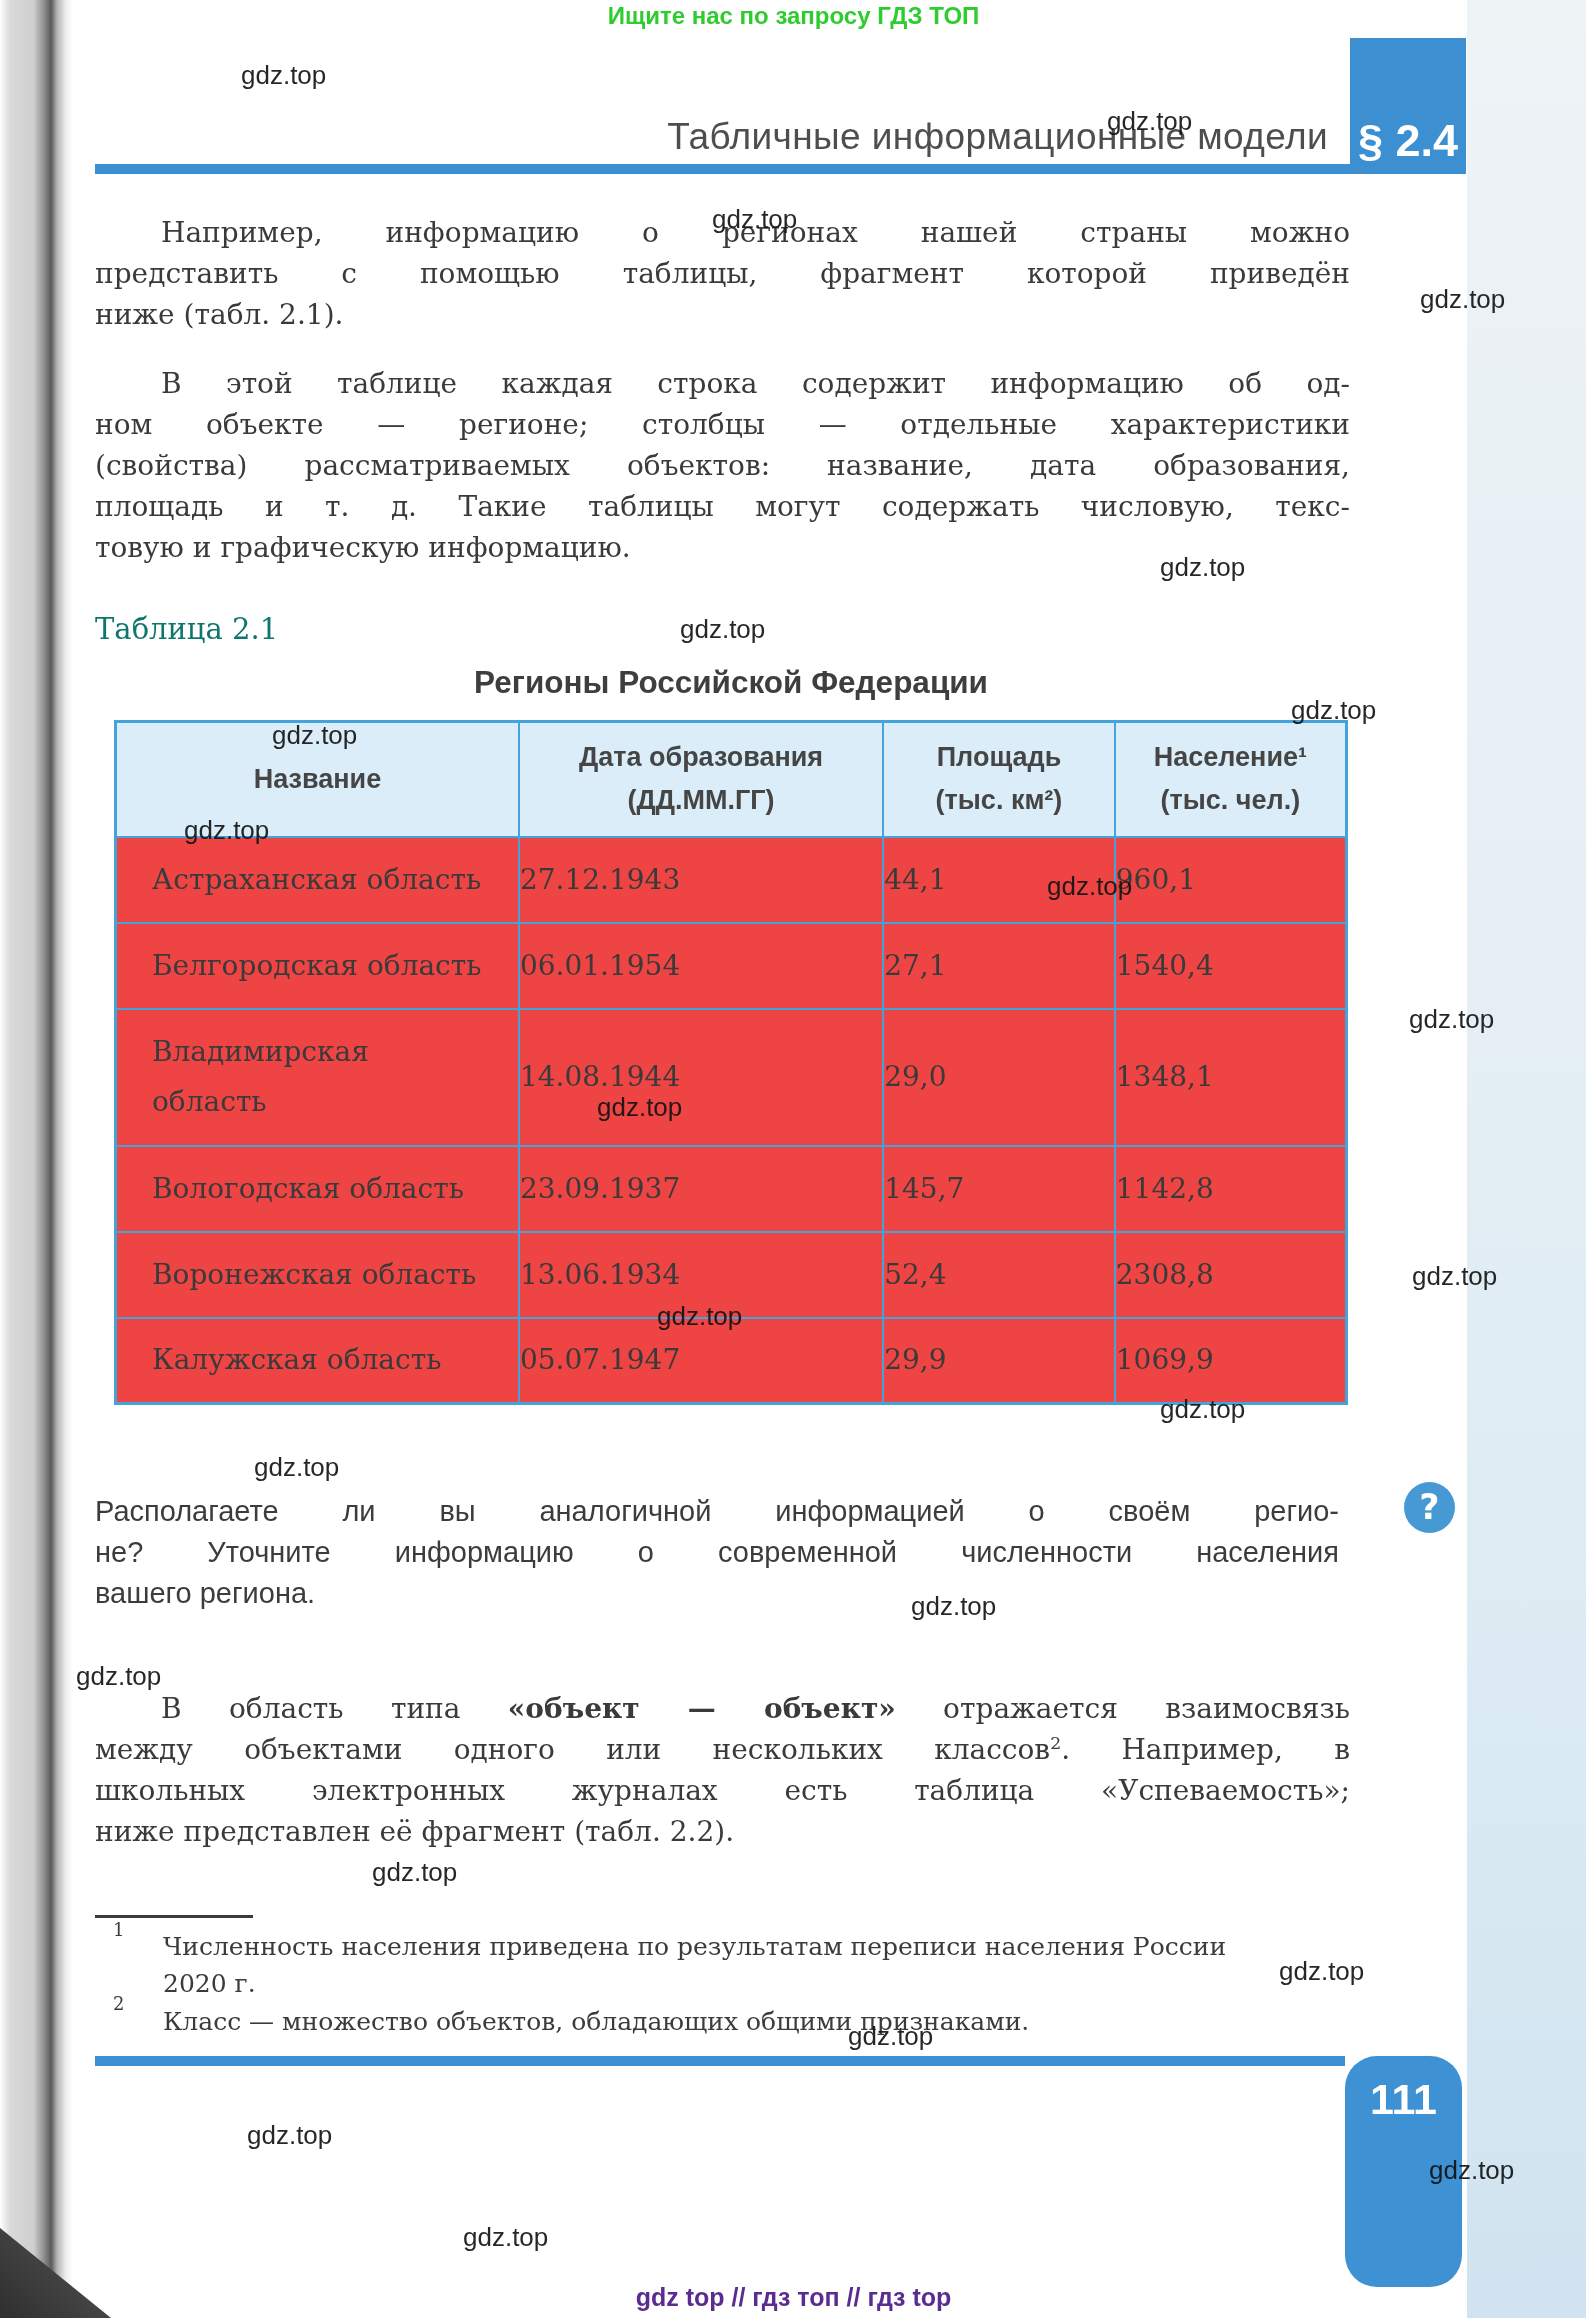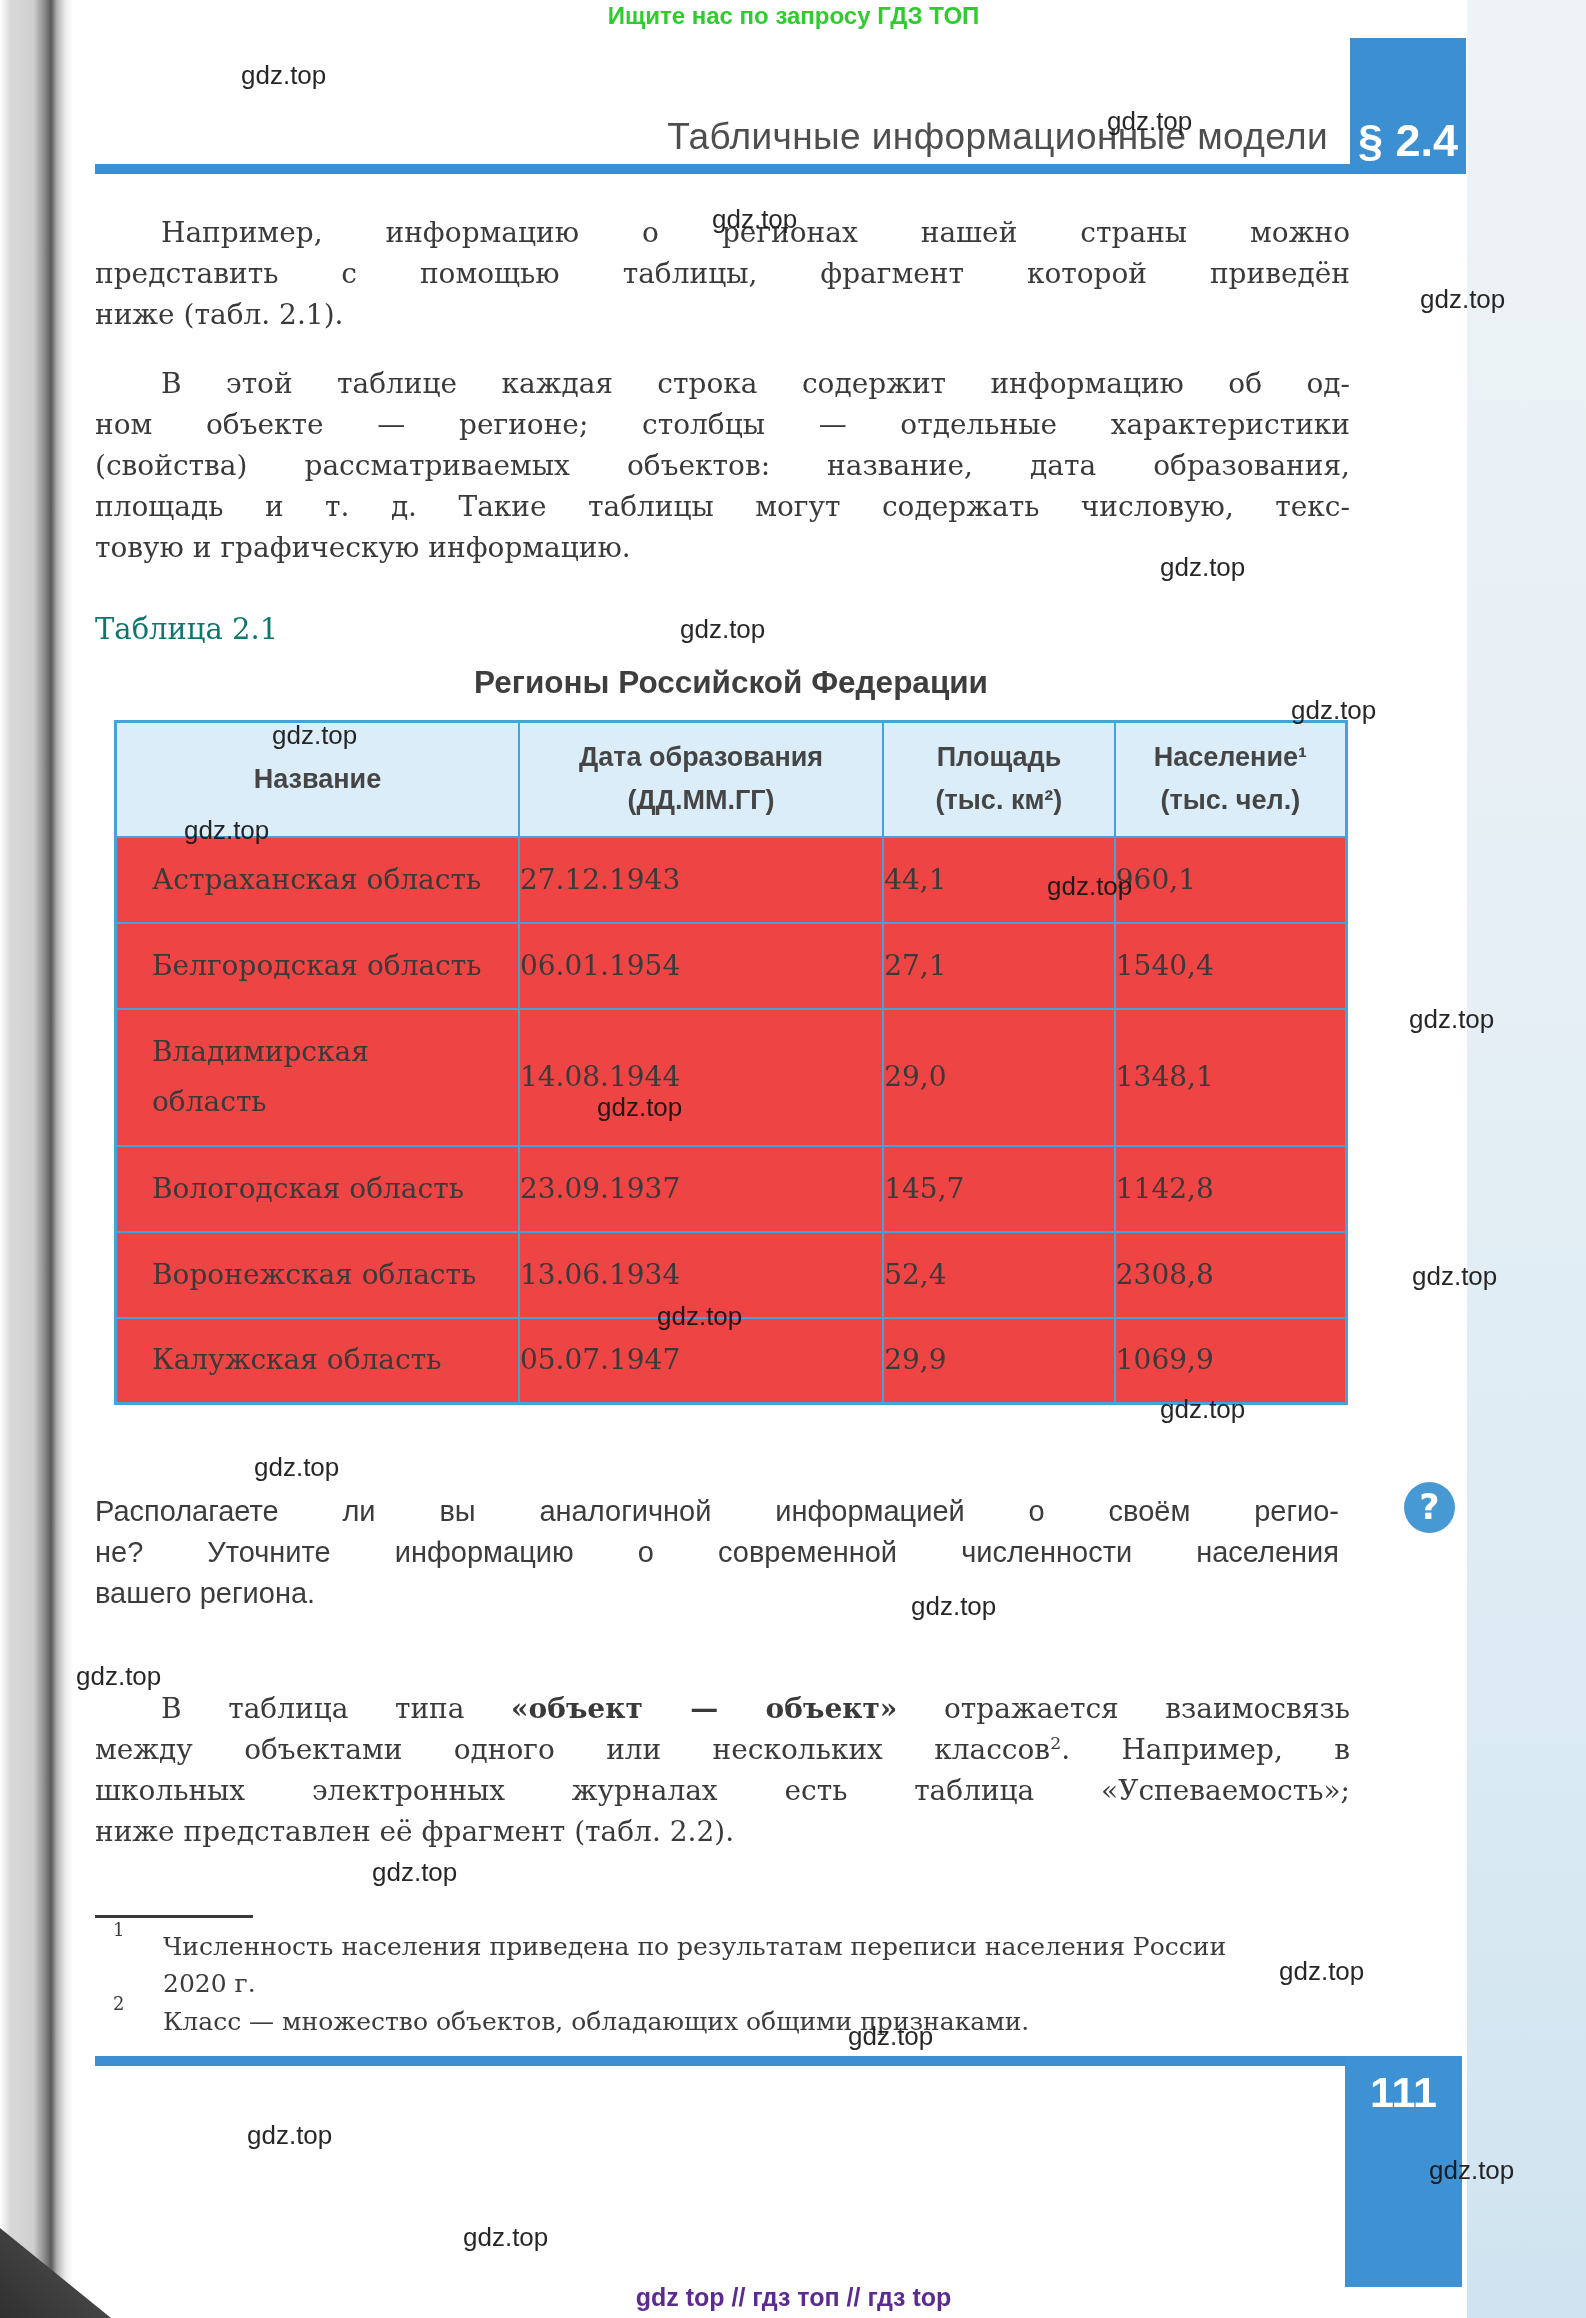--- a/index.html
+++ b/index.html
@@ -79,21 +79,21 @@
 
   
   .fn-divider{position:absolute;left:95px;top:1915px;width:158px;height:3.3px;background:#3a3a3a;z-index:5;}
   .footnotes{position:absolute;left:95px;top:1928px;width:1211px;z-index:5;}
   .footnote{position:relative;padding-left:68px;font-size:25px;line-height:37px;color:#3b3b3b;white-space:pre-line;margin-bottom:0.8px;}
   .footnote sup{position:absolute;left:18px;top:1.7px;font-size:18px;}
 
   
   .bottom-rule{position:absolute;left:95px;top:2056px;width:1250px;height:10px;background:var(--accent);z-index:5;}
   .pg-box{position:absolute;left:1345px;top:2056px;width:117px;height:231px;background:#3e92d3;z-index:5;
-    text-align:center;padding-top:12px;}
+    text-align:center;padding-top:19px;border-radius:32px;}
   .pg-box span{font-family:"Liberation Sans",sans-serif;font-weight:700;font-size:43px;color:#fff;}
 </style>
 </head>
 <body>
 
 <div class="screen">
 
   <div class="gutter"></div>
   <div class="right-strip"></div>
   <div class="corner-shadow"></div>
@@ -180,21 +180,21 @@
   <div class="qtext">
       <div class="jline first">Располагаете ли вы аналогичной информацией о своём регио-</div>
       <div class="jline">не? Уточните информацию о современной численности населения</div>
       <div class="jline last">вашего региона.</div>
     </div>
   <div class="q-icon">
     <span>?</span>
   </div>
 
   <div class="p3">
-    <div class="jline first"><span>В таблица типа </span><b>«объект — объект»</b><span> отражается взаимосвязь</span></div>
+    <div class="jline first"><span>В область типа </span><b>«объект — объект»</b><span> отражается взаимосвязь</span></div>
     <div class="jline"><span>между объектами одного или нескольких классов</span><sup>2</sup><span>. Например, в</span></div>
     <div class="jline">школьных электронных журналах есть таблица «Успеваемость»;</div>
     <div class="jline last">ниже представлен её фрагмент (табл. 2.2).</div>
   </div>
 
   <div class="fn-divider"></div>
   <div class="footnotes">
     <div class="footnote"><sup>1</sup><span>Численность населения приведена по результатам переписи населения России
 2020 г.</span></div>
     <div class="footnote"><sup>2</sup><span>Класс — множество объектов, обладающих общими признаками.</span></div>

